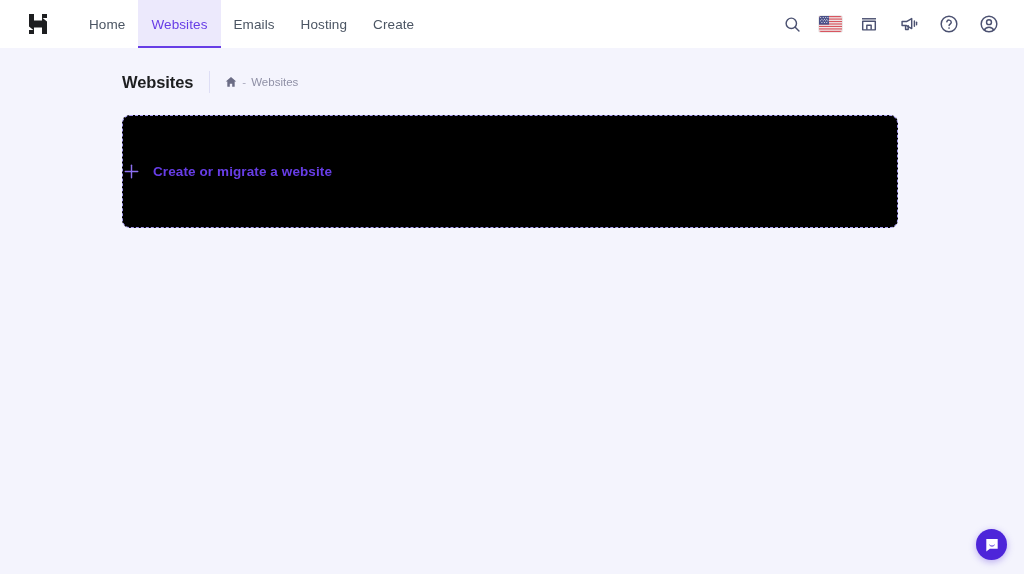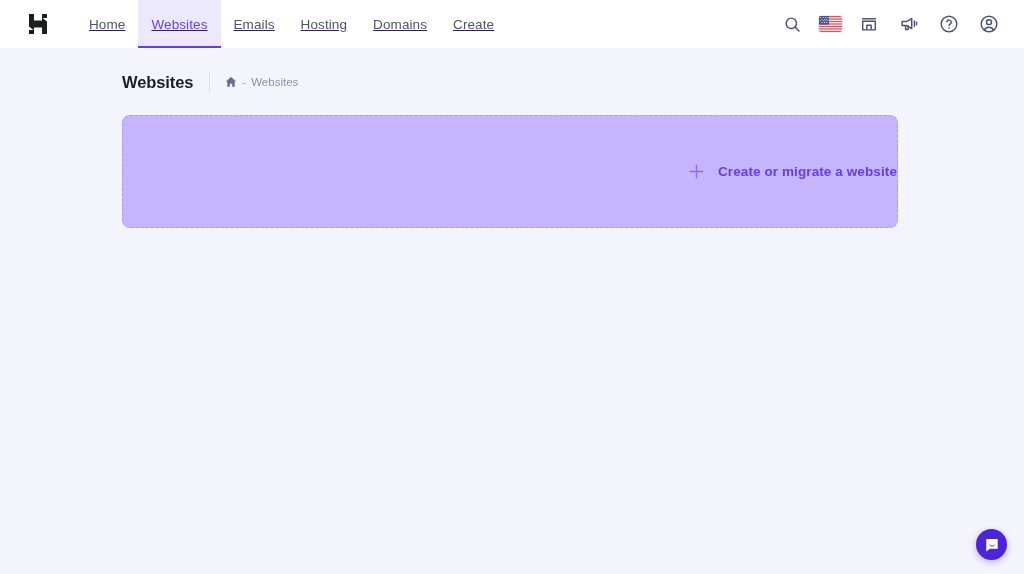--- a/index.html
+++ b/index.html
@@ -31,21 +31,20 @@
     display: flex;
     align-items: center;
     justify-content: center;
     flex: none;
   }
   .logo-wrap svg { display: block; }
 
   .nav {
     display: flex;
     align-items: stretch;
-    text-decoration: underline;
   }
 
   .nav-item {
     position: relative;
     display: flex;
     align-items: center;
     padding: 0 13px;
     font-size: 13.5px;
     color: #4b5563;
     letter-spacing: .1px;
@@ -131,26 +130,26 @@
   .home-icon { display: flex; align-items: center; color: #6b6c85; }
   .home-icon svg { display: block; }
   .crumb-sep { color: #a8a9bd; }
   .crumb-text { color: #8f90a6; cursor: pointer; }
 
   
   .create-card {
     margin-left: 122px;
     width: 776px;
     height: 113px;
-    background: #c4b5fd;
+    background: #000000;
     border: 1.5px dashed #a79cf2;
     border-radius: 8px;
     display: flex;
     align-items: center;
-    justify-content: flex-end;
+    justify-content: flex-start;
     cursor: pointer;
   }
 
   .create-inner {
     display: flex;
     align-items: center;
     gap: 13px;
   }
 
   .plus-icon {
@@ -202,23 +201,20 @@
       <span>Home</span>
     </div>
     <div class="nav-item active">
       <span>Websites</span>
     </div>
     <div class="nav-item">
       <span>Emails</span>
     </div>
     <div class="nav-item">
       <span>Hosting</span>
-    </div>
-    <div class="nav-item">
-      <span>Domains</span>
     </div>
     <div class="nav-item">
       <span>Create</span>
     </div>
   </nav>
 
   <div class="topbar-actions">
 
     <div class="icon-btn">
       <svg width="17" height="17" viewBox="0 0 20 20" fill="none" stroke="#4b5171" stroke-width="1.7" stroke-linecap="round" aria-hidden="true">

